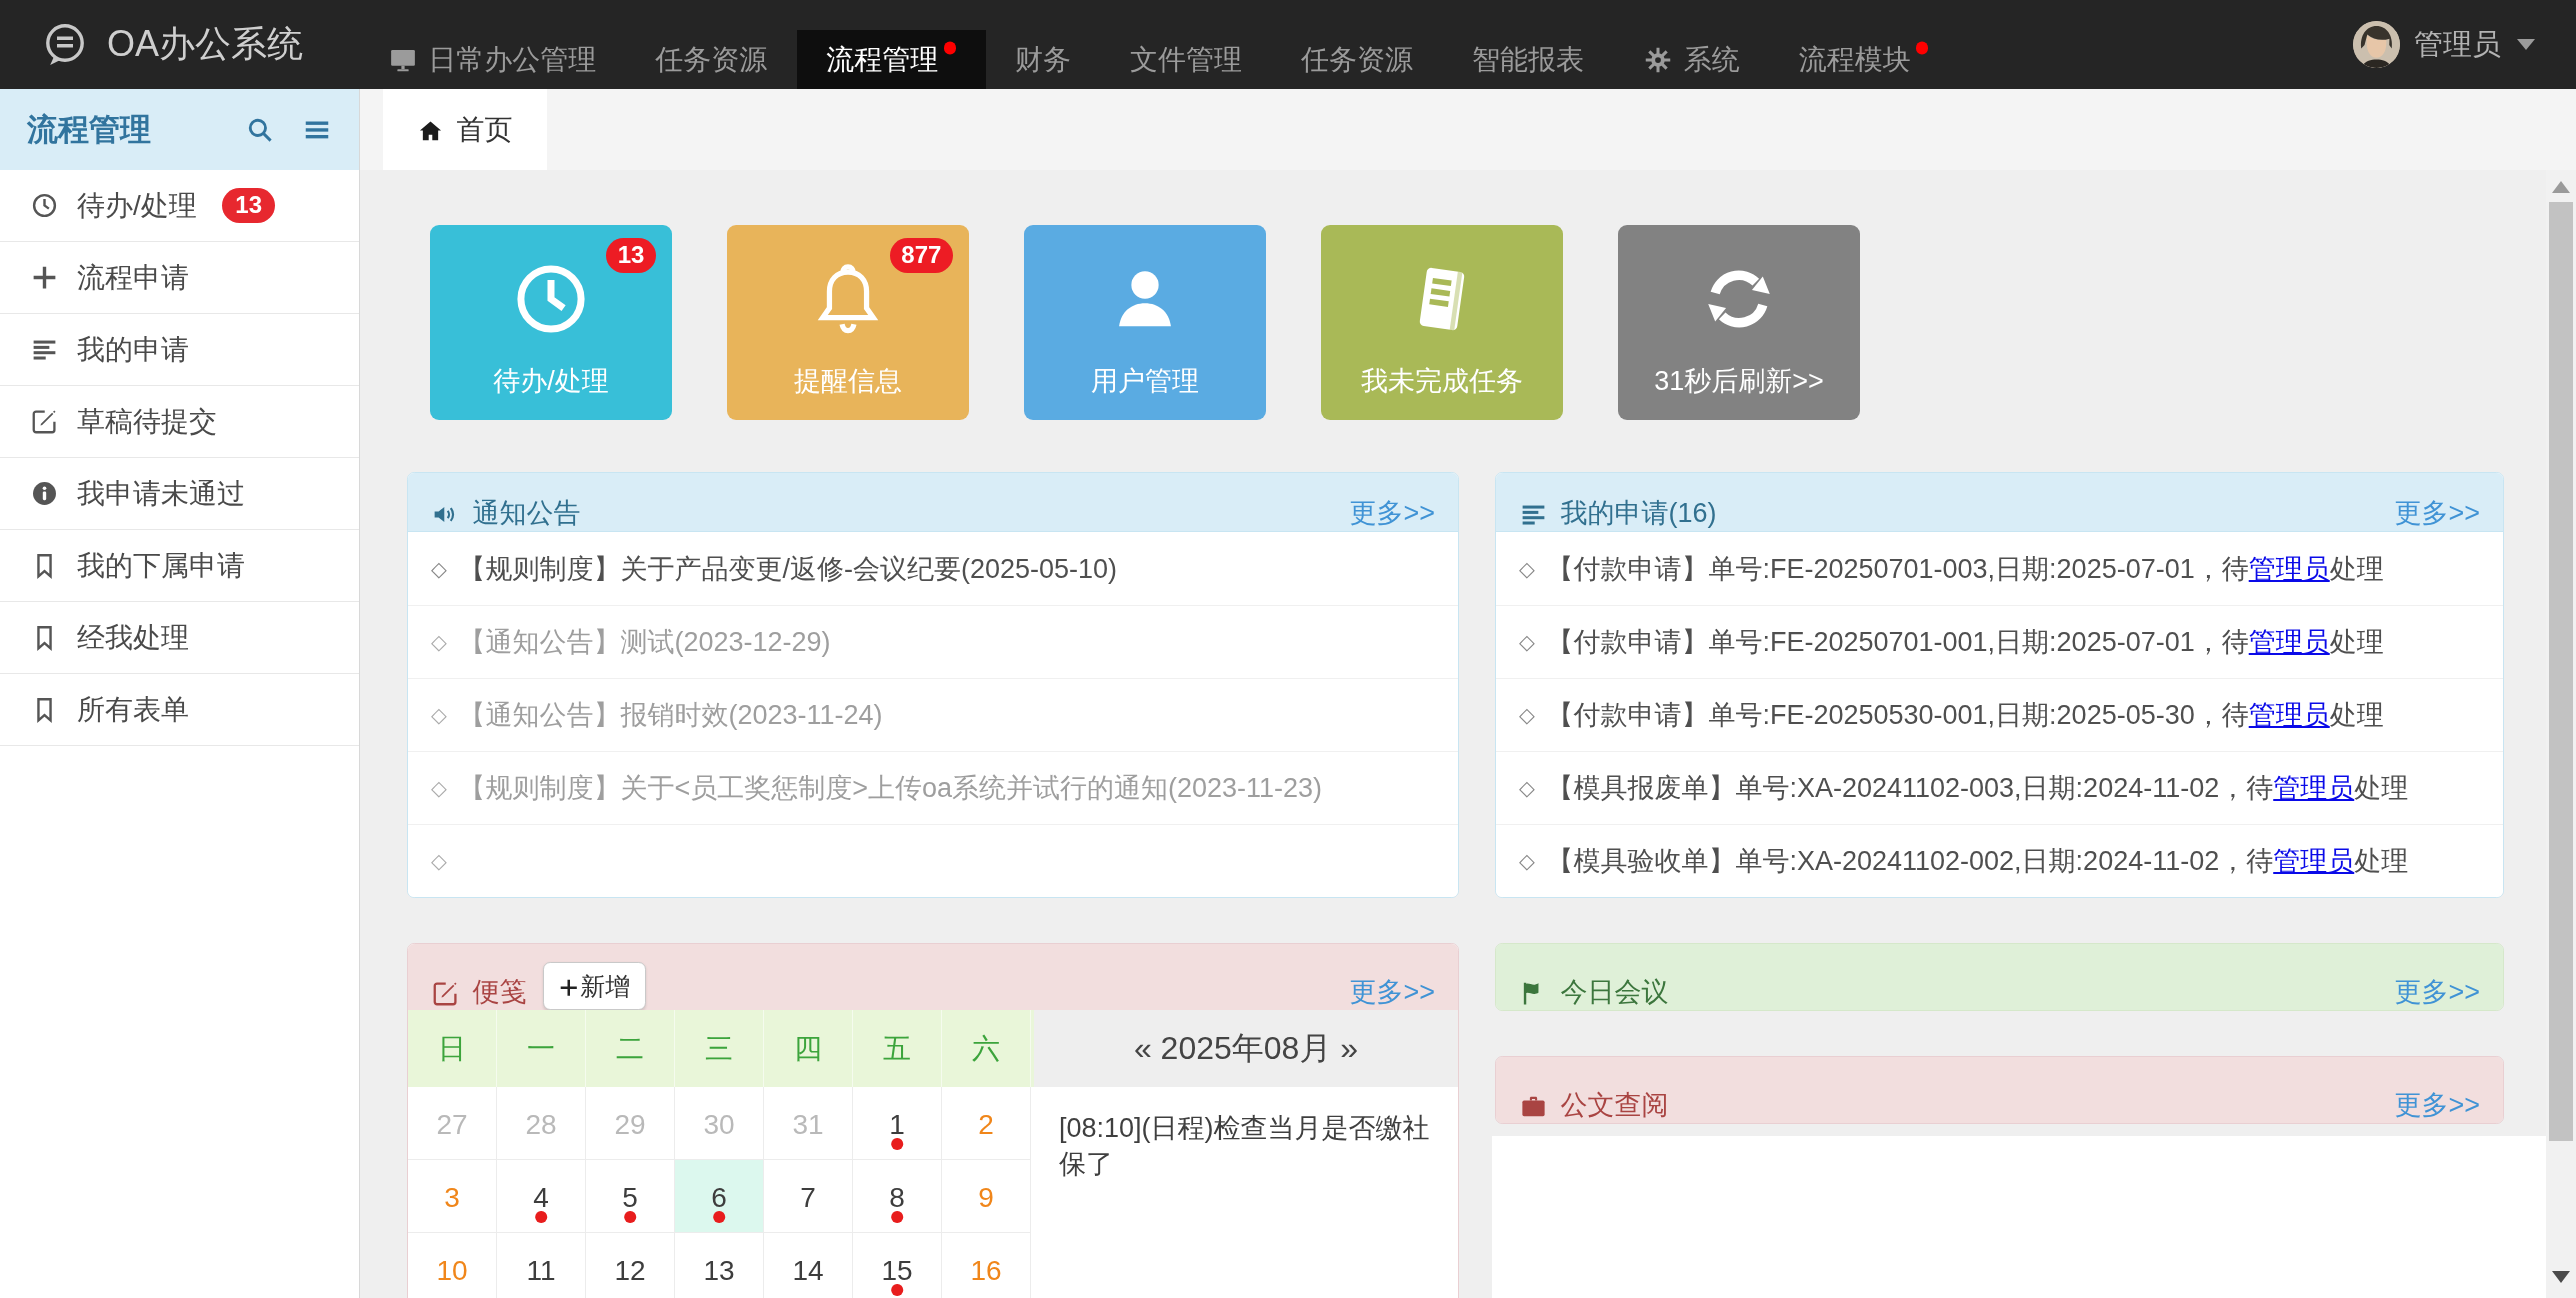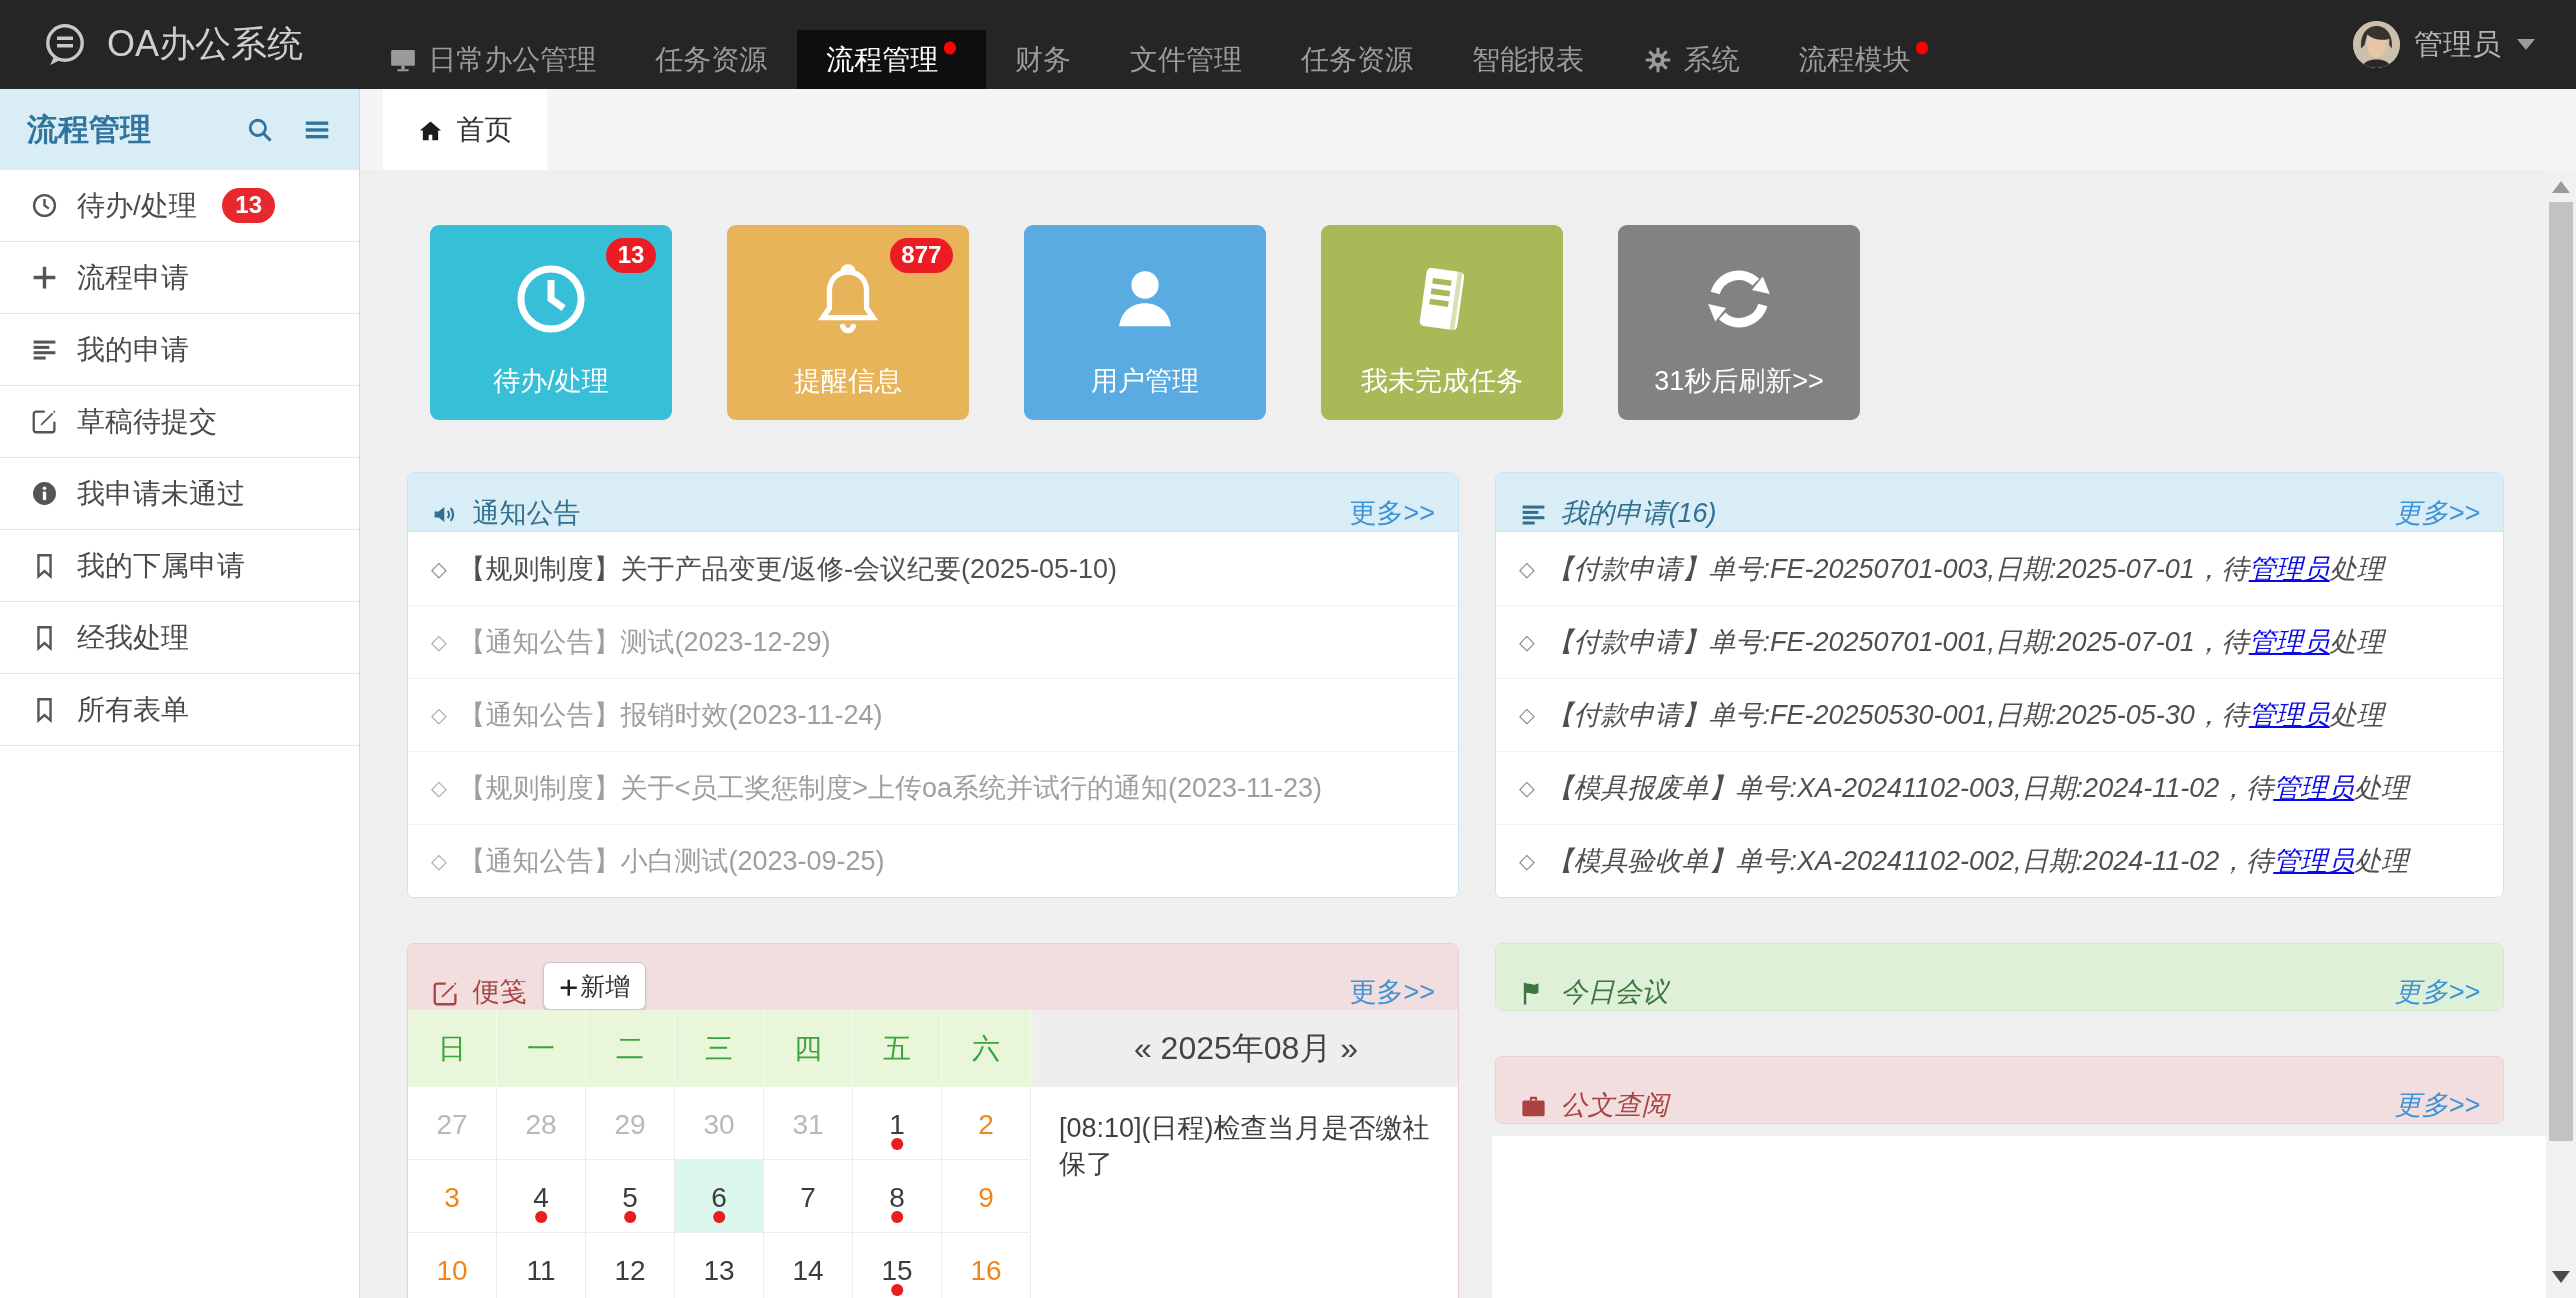--- a/index.html
+++ b/index.html
@@ -45,21 +45,21 @@
   .tiles{display:flex;gap:55px;margin:55px 0 0 70px;}
   .tile{width:242px;height:195px;border-radius:9px;color:#fff;position:relative;cursor:pointer;flex:none;}
   .t-ic{position:absolute;top:32px;left:0;right:0;display:flex;justify-content:center;}
   .t-ic svg.ic{width:84px;height:84px;color:#fff;}
   .t-label{position:absolute;bottom:21.5px;width:100%;text-align:center;font-size:27px;}
   .t-badge{position:absolute;top:12.5px;right:16px;background:#ed1c24;color:#fff;border-radius:894px;font-size:24px;font-weight:bold;padding:3.6px 11.6px;line-height:1.2;}
 
   
   .cols{display:flex;gap:36px;margin:52px 72px 0 47px;align-items:flex-start;}
   .col-left{width:1052px;flex:none;}
-  .col-right{flex:1;font-style:italic;}
+  .col-right{flex:1;}
   .panel{border-radius:7.2px;background:#fff;margin-bottom:45px;overflow:hidden;border:1.8px solid #ddd;}
   .panel.info{border-color:#c8e5f2;}
   .panel.success{border-color:#d5e8ca;}
   .panel.danger{border-color:#e9cfd2;}
   .p-head{min-height:59px;display:flex;align-items:flex-end;padding:0 23px;font-size:27px;}
   .p-head.tall{min-height:66px;}
   .panel.info .p-head{background:#d9edf7;color:#31708f;border-bottom:1.8px solid #c8e5f2;}
   .panel.success .p-head{background:#dff0d8;color:#3c763d;}
   .panel.danger .p-head{background:#f2dede;color:#a94442;}
   .panel.headonly .p-head{border-bottom:none;}
@@ -361,21 +361,20 @@
               <li class="read">
                 <span class="bullet">◇</span>
                 <span class="n-text">【通知公告】报销时效(2023-11-24)</span>
               </li>
               <li class="read">
                 <span class="bullet">◇</span>
                 <span class="n-text">【规则制度】关于&lt;员工奖惩制度&gt;上传oa系统并试行的通知(2023-11-23)</span>
               </li>
               <li class="read">
                 <span class="bullet">◇</span>
-                <span class="n-text">【通知公告】小白测试(2023-09-25)</span>
               </li>
             </ul>
         </section>
 
         <section class="panel danger">
           <div class="p-head tall">
             <span class="p-title">
               <span id="notes-ic"><svg viewBox="0 0 24 24" class="ic ">
                     <path fill="none" stroke="currentColor" stroke-width="1.9" d="M20.2 12.2V19a1.9 1.9 0 0 1-1.9 1.9H5A1.9 1.9 0 0 1 3.1 19V5.7A1.9 1.9 0 0 1 5 3.8h7.2"></path>
                     <path fill="currentColor" d="M10.1 14.9l-1.4.4.4-1.4 9.2-9.2 1 1z"></path>

